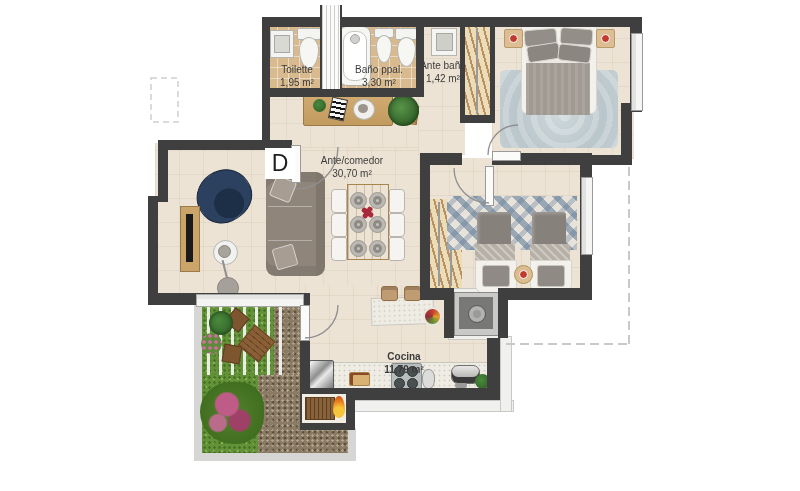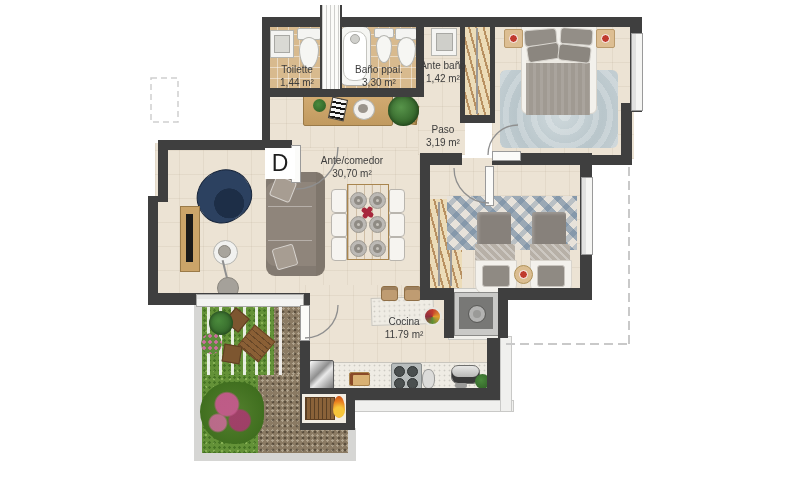--- a/index.html
+++ b/index.html
@@ -226,37 +226,33 @@
     <path d="M 488 155 A 30 30 0 0 1 518 125" fill="none" stroke="#8f8f8f" stroke-width="1.3"></path>
     <path d="M 489 203 A 35 35 0 0 1 454 168" fill="none" stroke="#8f8f8f" stroke-width="1.3"></path>
     <path d="M 305 338 A 33 33 0 0 0 338 305" fill="none" stroke="#8f8f8f" stroke-width="1.3"></path>
     <line x1="629" y1="167" x2="629" y2="345" stroke="#c9c9c9" stroke-width="2" stroke-dasharray="9 5"></line>
     <line x1="506" y1="344" x2="629" y2="344" stroke="#c9c9c9" stroke-width="2" stroke-dasharray="9 5"></line>
     <rect x="151" y="78" width="27" height="44" fill="none" stroke="#cfcfcf" stroke-width="1.5" stroke-dasharray="6 4"></rect>
   </svg>
 
   <div class="lbl" style="left:242px;top:64px;">
     <span>Toilette</span>
-    <span>1,44 m²</span>
+    <span>1,95 m²</span>
   </div>
   <div class="lbl" style="left:324px;top:64px;">
     <span>Baño ppal.</span>
     <span>3,30 m²</span>
   </div>
   <div class="lbl" style="left:388px;top:60px;">
     <span>Ante baño</span>
     <span>1,42 m²</span>
   </div>
-  <div class="lbl" style="left:388px;top:124px;">
-    <span>Paso</span>
-    <span>3,19 m²</span>
-  </div>
   <div class="lbl" style="left:297px;top:155px;">
     <span>Ante/comedor</span>
     <span>30,70 m²</span>
   </div>
-  <div class="lbl" style="left:349px;top:316px;">
+  <div class="lbl" style="left:349px;top:351px;font-weight:bold;">
     <span>Cocina</span>
     <span>11.79 m²</span>
   </div>
   <div class="unit">D</div>
 
 </div>
 
 </body></html>

